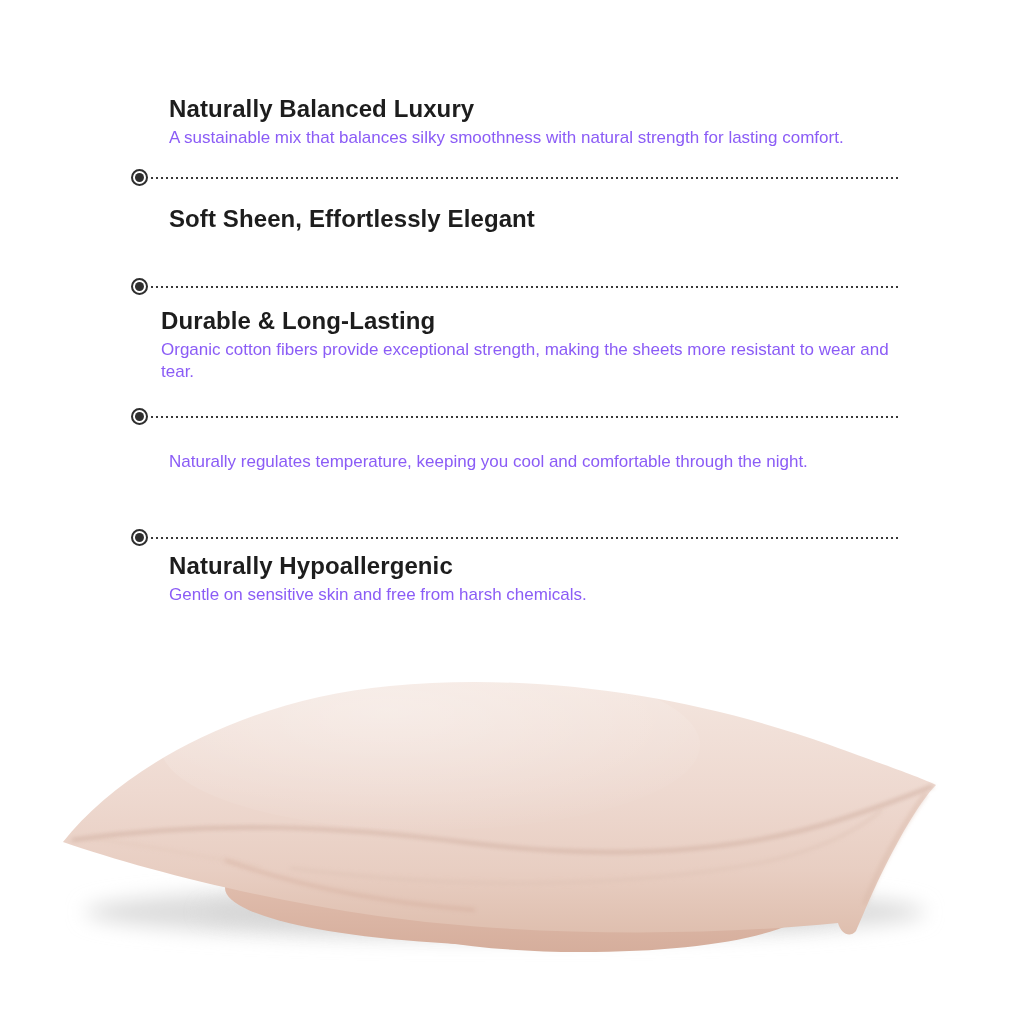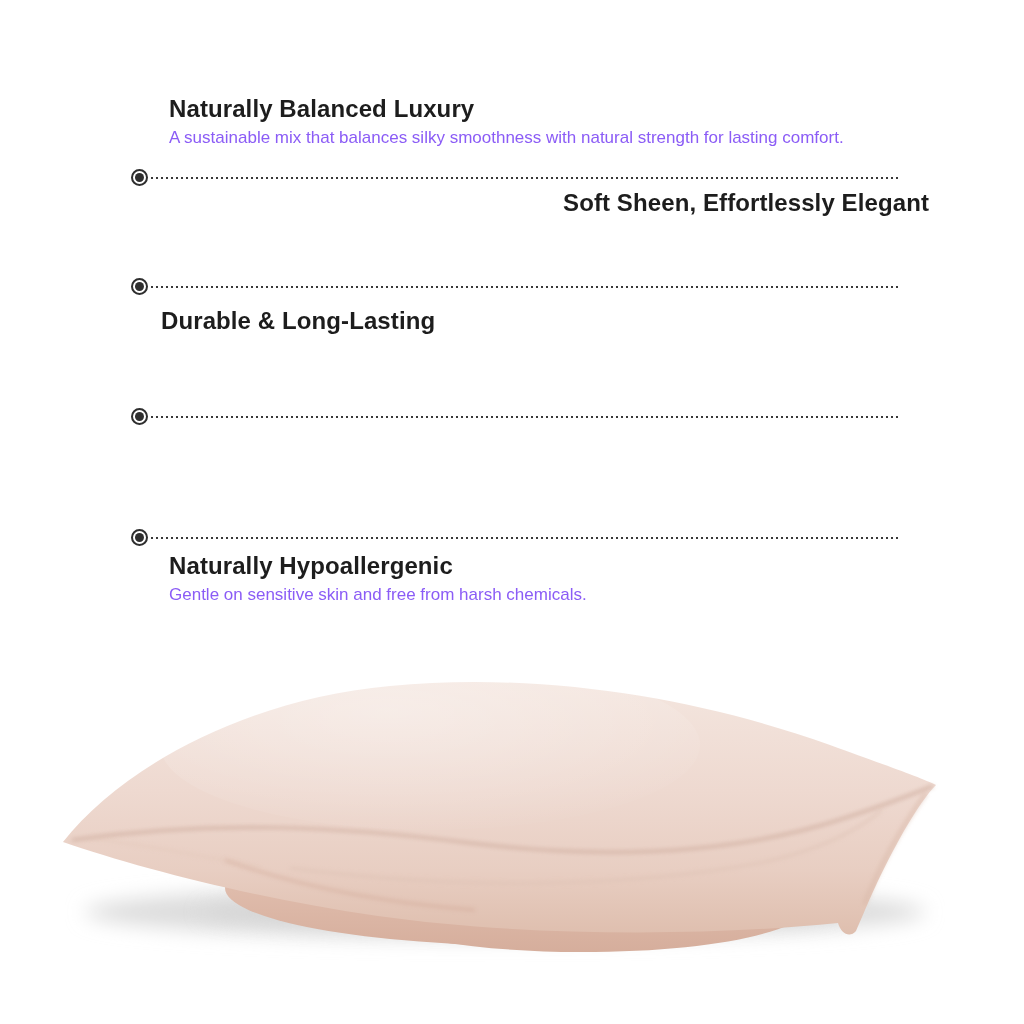--- a/index.html
+++ b/index.html
@@ -14,21 +14,21 @@
     margin:0 0 3px 0;
     font-size:24px;line-height:30px;font-weight:700;
     color:#1d1d1d;letter-spacing:.1px;
   }
   .feature p{
     margin:0;
     font-size:17px;line-height:22px;font-weight:400;
     color:#8b5cf6;
   }
   #feature-0{top:94px;}
-  #feature-1{top:188px;text-align:right;}
+  #feature-1{top:204px;}
   #feature-2{top:306px;left:149px;}
   #feature-3{top:451px;}
   #feature-4{top:551px;}
 
   .divider{
     position:absolute;left:131px;width:769px;height:19px;
     display:flex;align-items:center;
   }
   #divider-0{top:168px;}
   #divider-1{top:277px;}
@@ -69,28 +69,30 @@
   <h2>Soft Sheen, Effortlessly Elegant</h2>
 </section>
 
 <div class="divider" id="divider-1">
   <span class="bullet"></span>
   <span class="dots"></span>
 </div>
 
 <section class="feature" id="feature-2">
   <h2>Durable &amp; Long-Lasting</h2>
+  <p>Organic cotton fibers provide exceptional strength, making the sheets more resistant to wear and tear.</p>
 </section>
 
 <div class="divider" id="divider-2">
   <span class="bullet"></span>
   <span class="dots"></span>
 </div>
 
 <section class="feature" id="feature-3">
+  <p>Naturally regulates temperature, keeping you cool and comfortable through the night.</p>
 </section>
 
 <div class="divider" id="divider-3">
   <span class="bullet"></span>
   <span class="dots"></span>
 </div>
 
 <section class="feature" id="feature-4">
   <h2>Naturally Hypoallergenic</h2>
   <p>Gentle on sensitive skin and free from harsh chemicals.</p>

